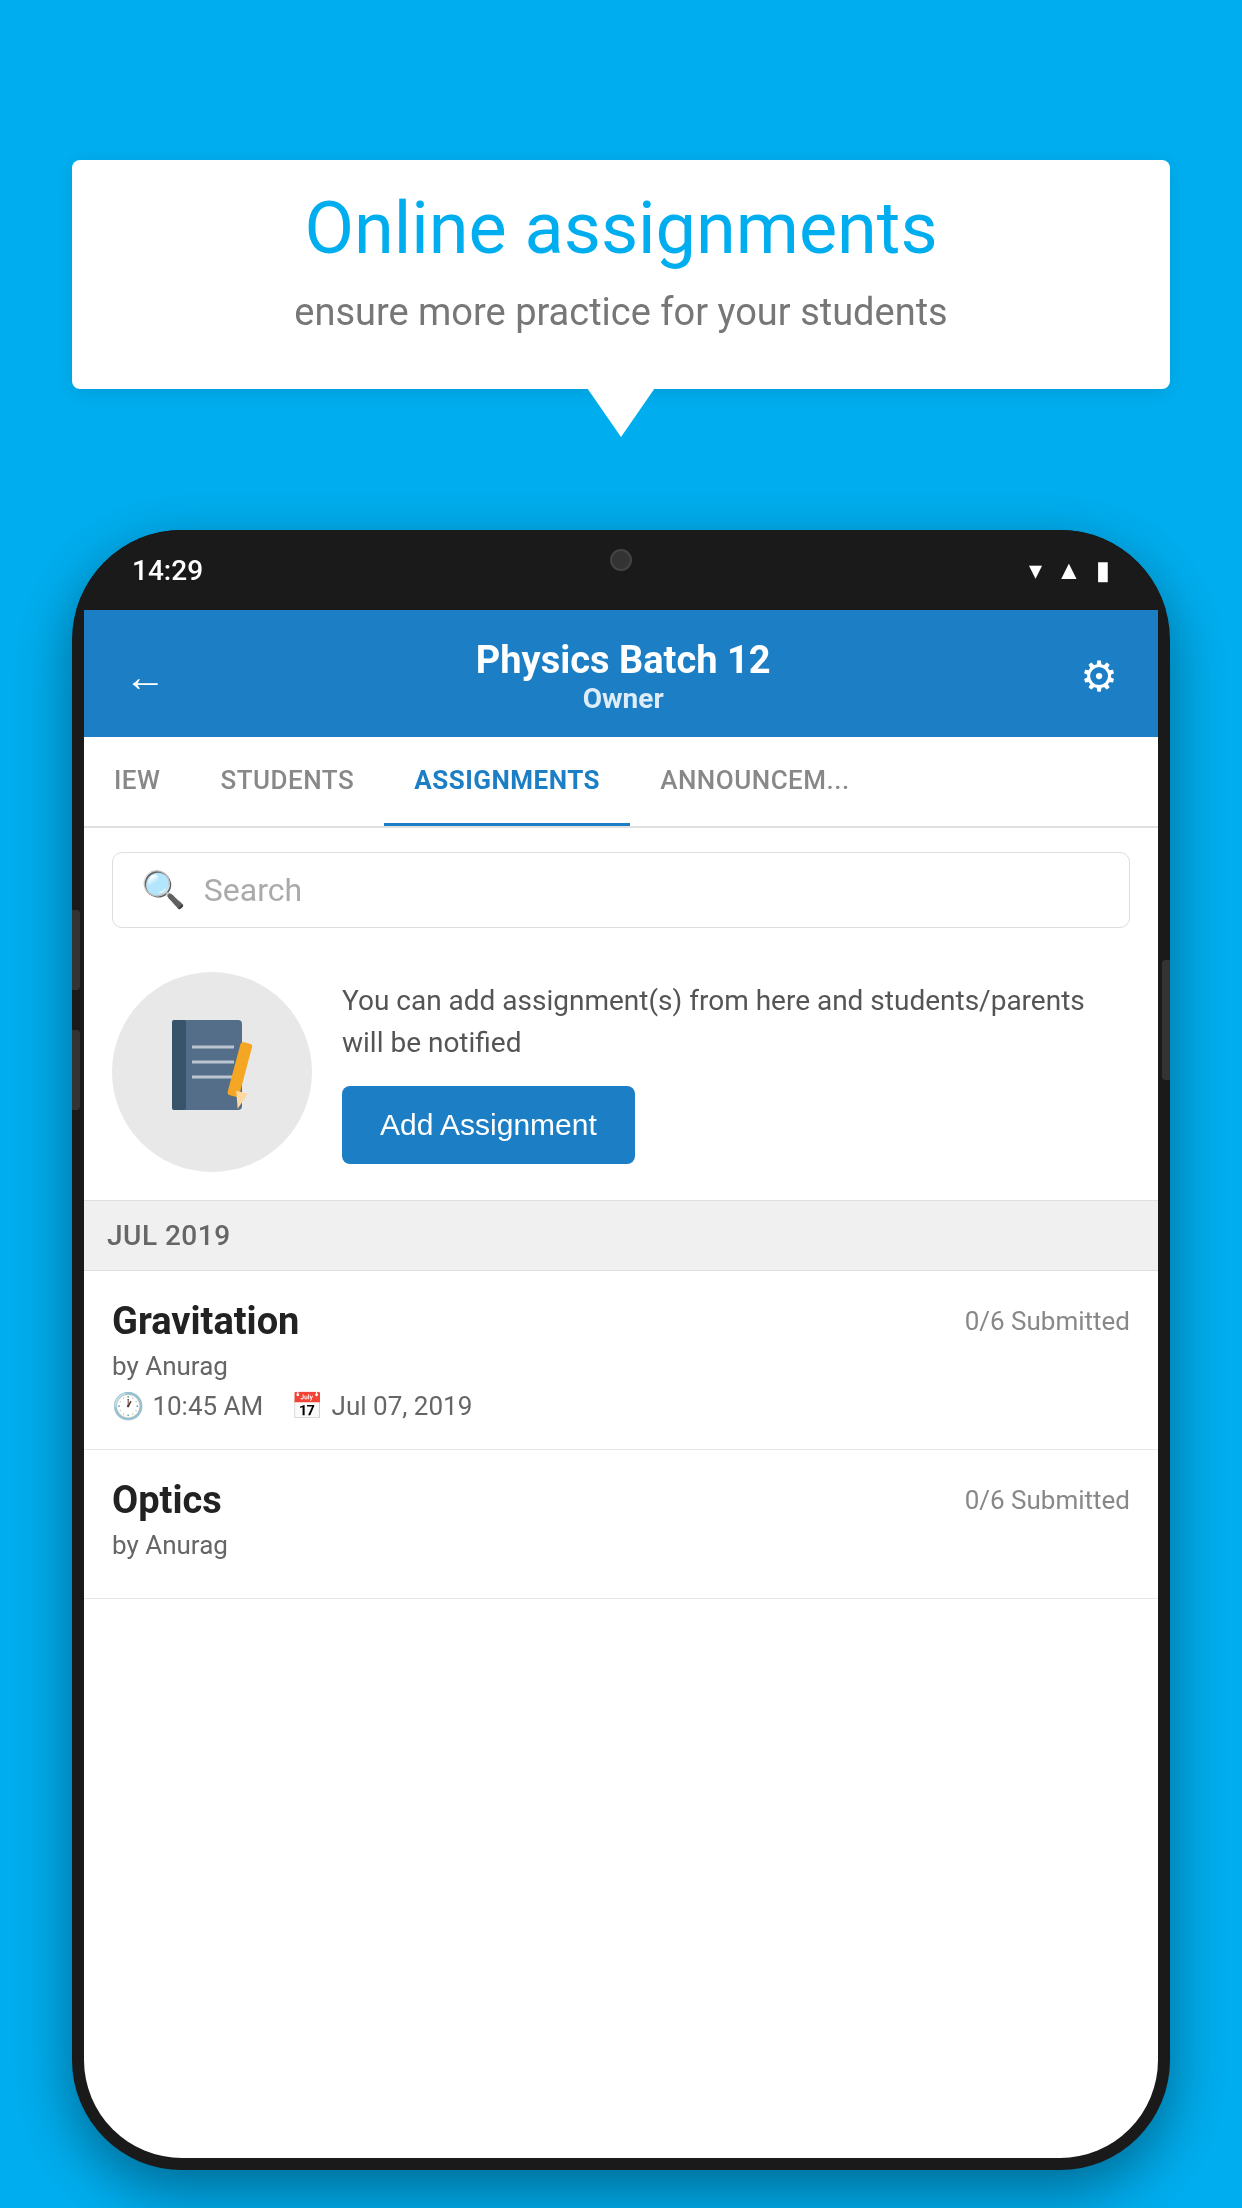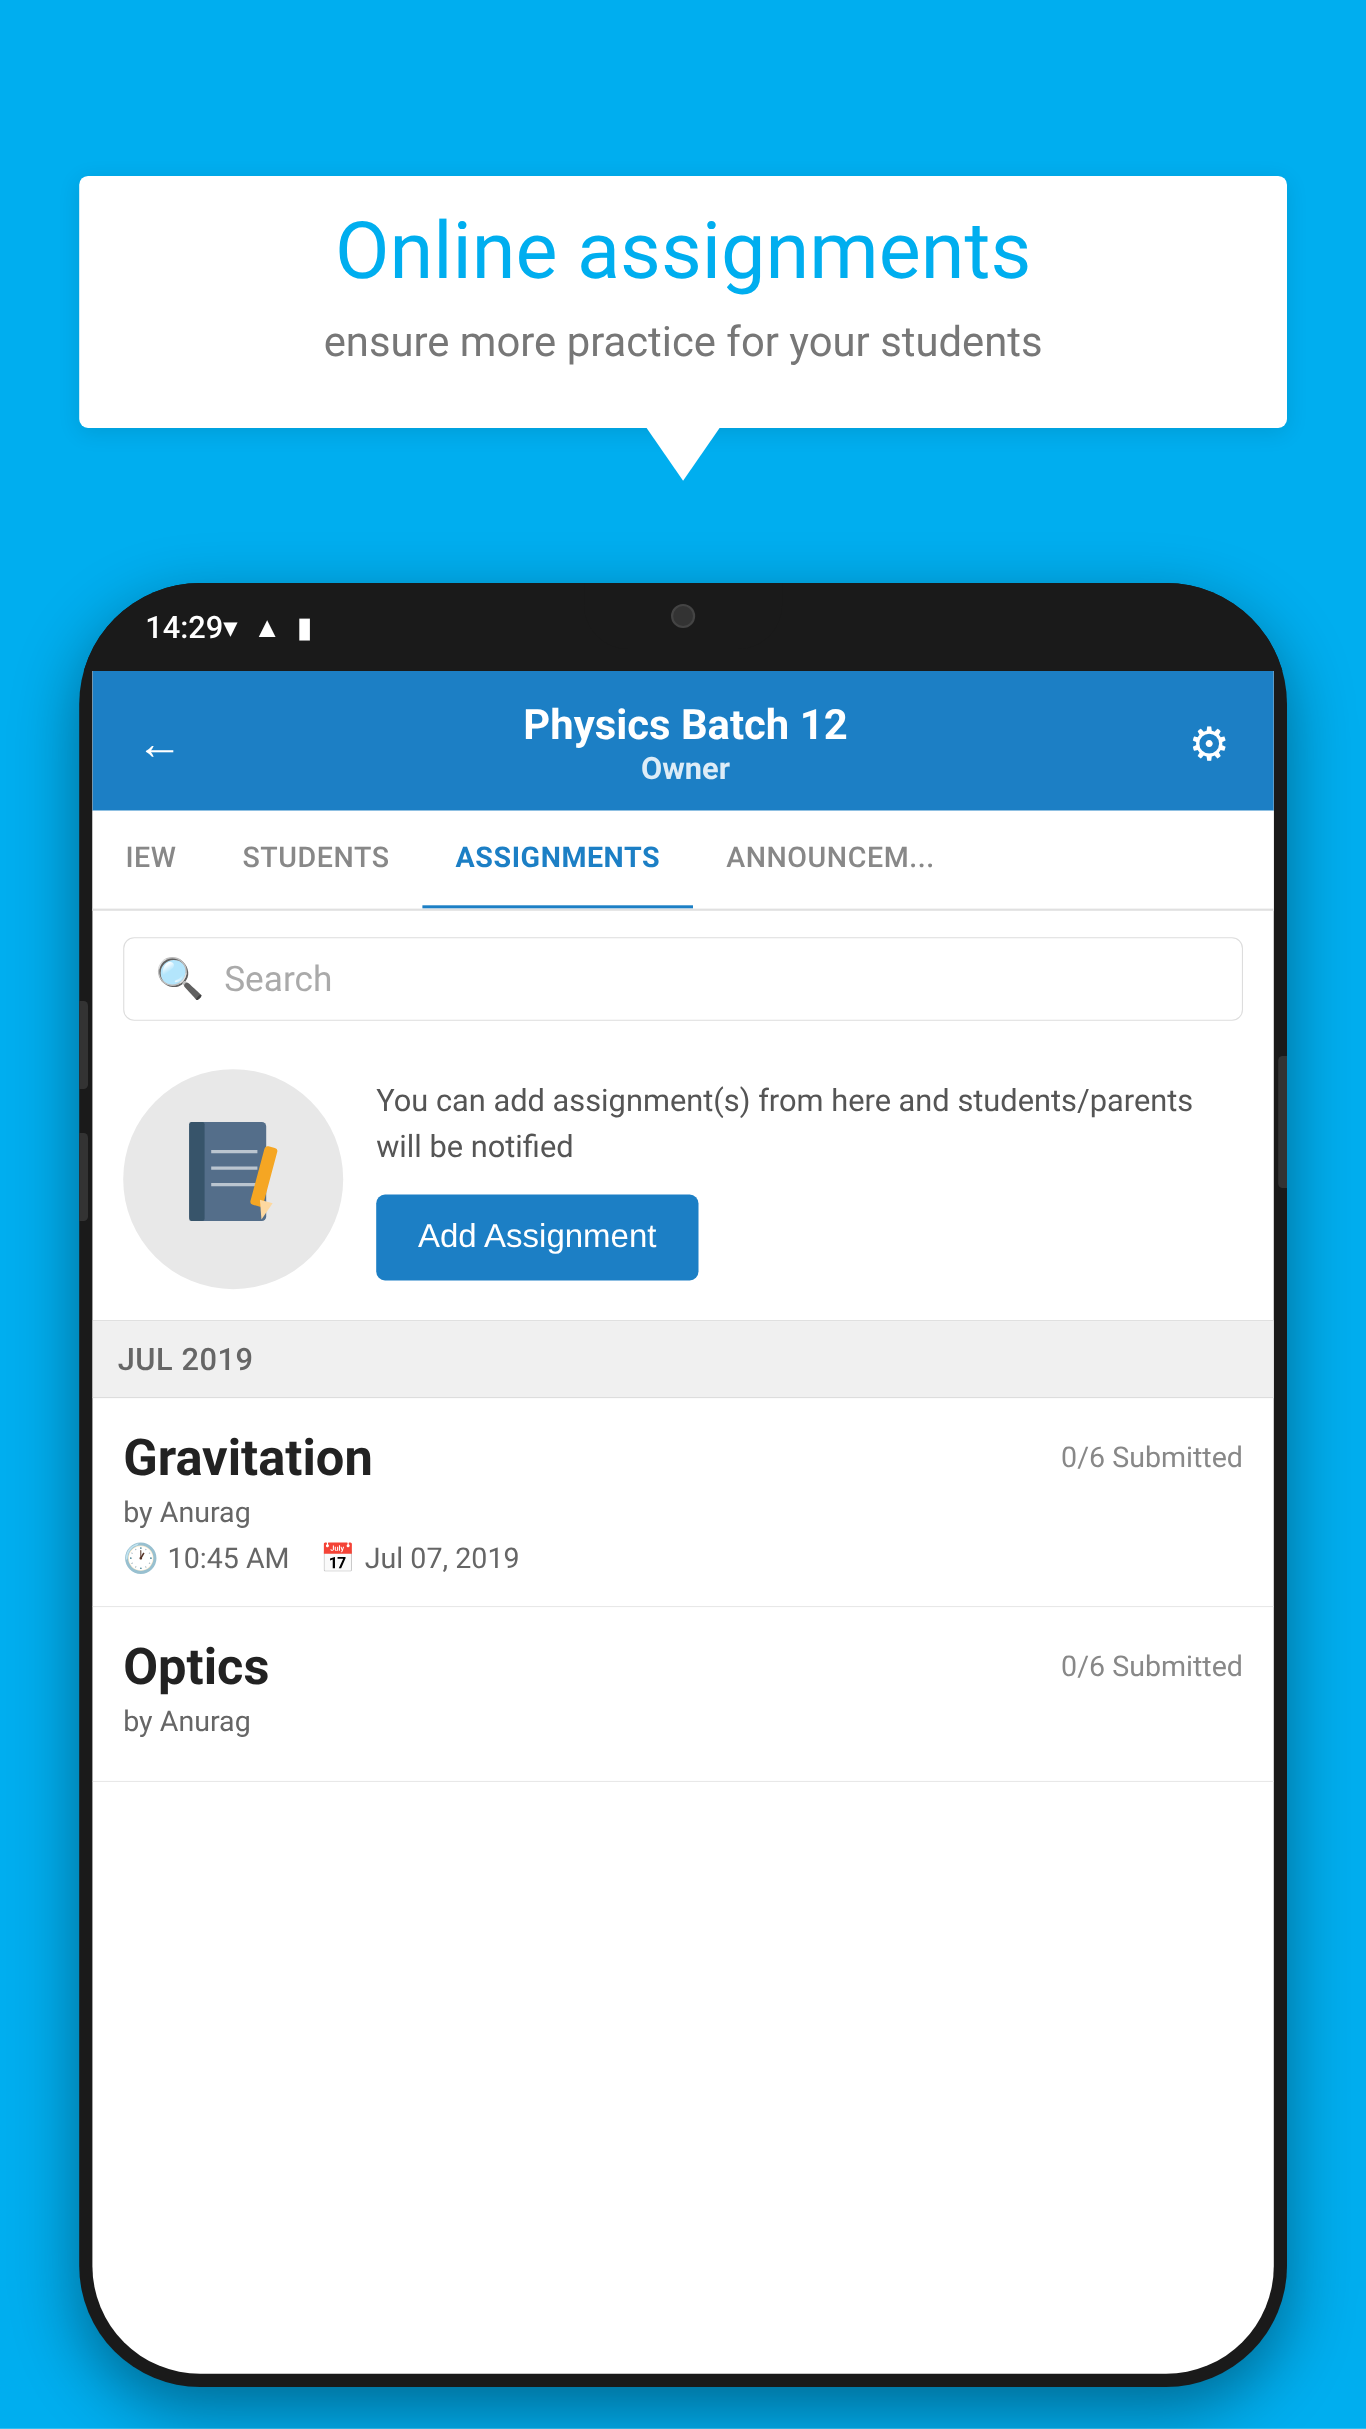--- a/index.html
+++ b/index.html
@@ -76,21 +76,21 @@
       overflow: hidden;
     }
 
     
     .phone-top-bar {
       background: #1a1a1a;
       height: 80px;
       position: relative;
       display: flex;
       align-items: center;
-      justify-content: flex-start;
+      justify-content: space-between;
       padding: 0 60px;
       z-index: 10;
     }
 
     .status-time {
       color: white;
       font-size: 28px;
       font-weight: 500;
     }
 
@@ -284,21 +284,21 @@
     }
 
     .assignment-row1 {
       display: flex;
       justify-content: space-between;
       align-items: center;
       margin-bottom: 8px;
     }
 
     .assignment-name {
-      font-size: 46px;
+      font-size: 38px;
       font-weight: 700;
       color: #222;
     }
 
     .assignment-submitted {
       font-size: 26px;
       color: #888;
     }
 
     .assignment-by {

